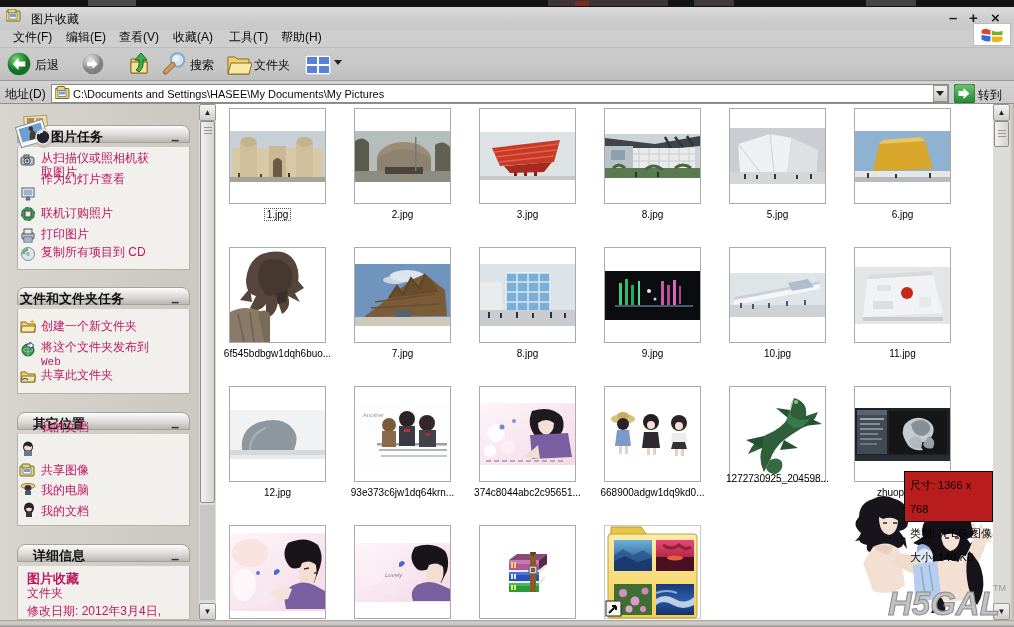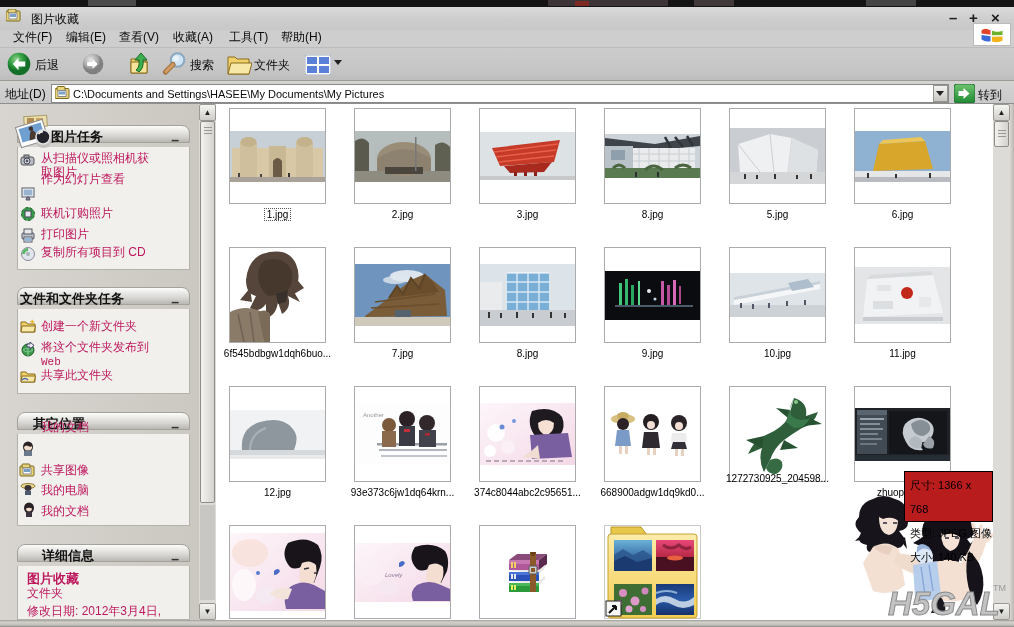--- a/index.html
+++ b/index.html
@@ -247,21 +247,21 @@
   </svg>
 <div class="item" style="left:41px;top:483px">我的电脑</div>
 <svg class="icon16" style="left:21px;top:502px" viewBox="0 0 16 16">
     <ellipse cx="8" cy="6" rx="5" ry="5.5" fill="#2a2226"></ellipse>
     <path d="M5 6.5 Q8 5 11 6.5 Q11 9 8 9.5 Q5 9 5 6.5Z" fill="#f2dccc"></path>
     <path d="M5 10 Q8 9 11 10 L11 15 L5 15 Z" fill="#3c3440"></path>
   </svg>
 <div class="item" style="left:41px;top:504px">我的文档</div>
 
 <div class="panel" style="top:566px;height:54px"></div>
-<div class="phead" style="top:544px"><span style="margin-left:24px">详细信息</span><span class="pminus">–</span></div>
+<div class="phead" style="top:544px"><span style="margin-left:15px">详细信息</span><span class="pminus">–</span></div>
 <div class="item" style="left:27px;top:572px;font-weight:bold;font-size:13px">图片收藏</div>
 <div class="item" style="left:27px;top:586px">文件夹</div>
 <div class="item" style="left:27px;top:604px">修改日期: 2012年3月4日,</div>
 
 <div class="abs" id="content">
 
 <div class="cell" style="left:13px;top:4px">
       <svg width="95" height="51">
         <rect width="95" height="51" fill="#c6d0d6"></rect>
         <rect x="2" y="17" width="91" height="29" fill="#d8c8a6"></rect>

